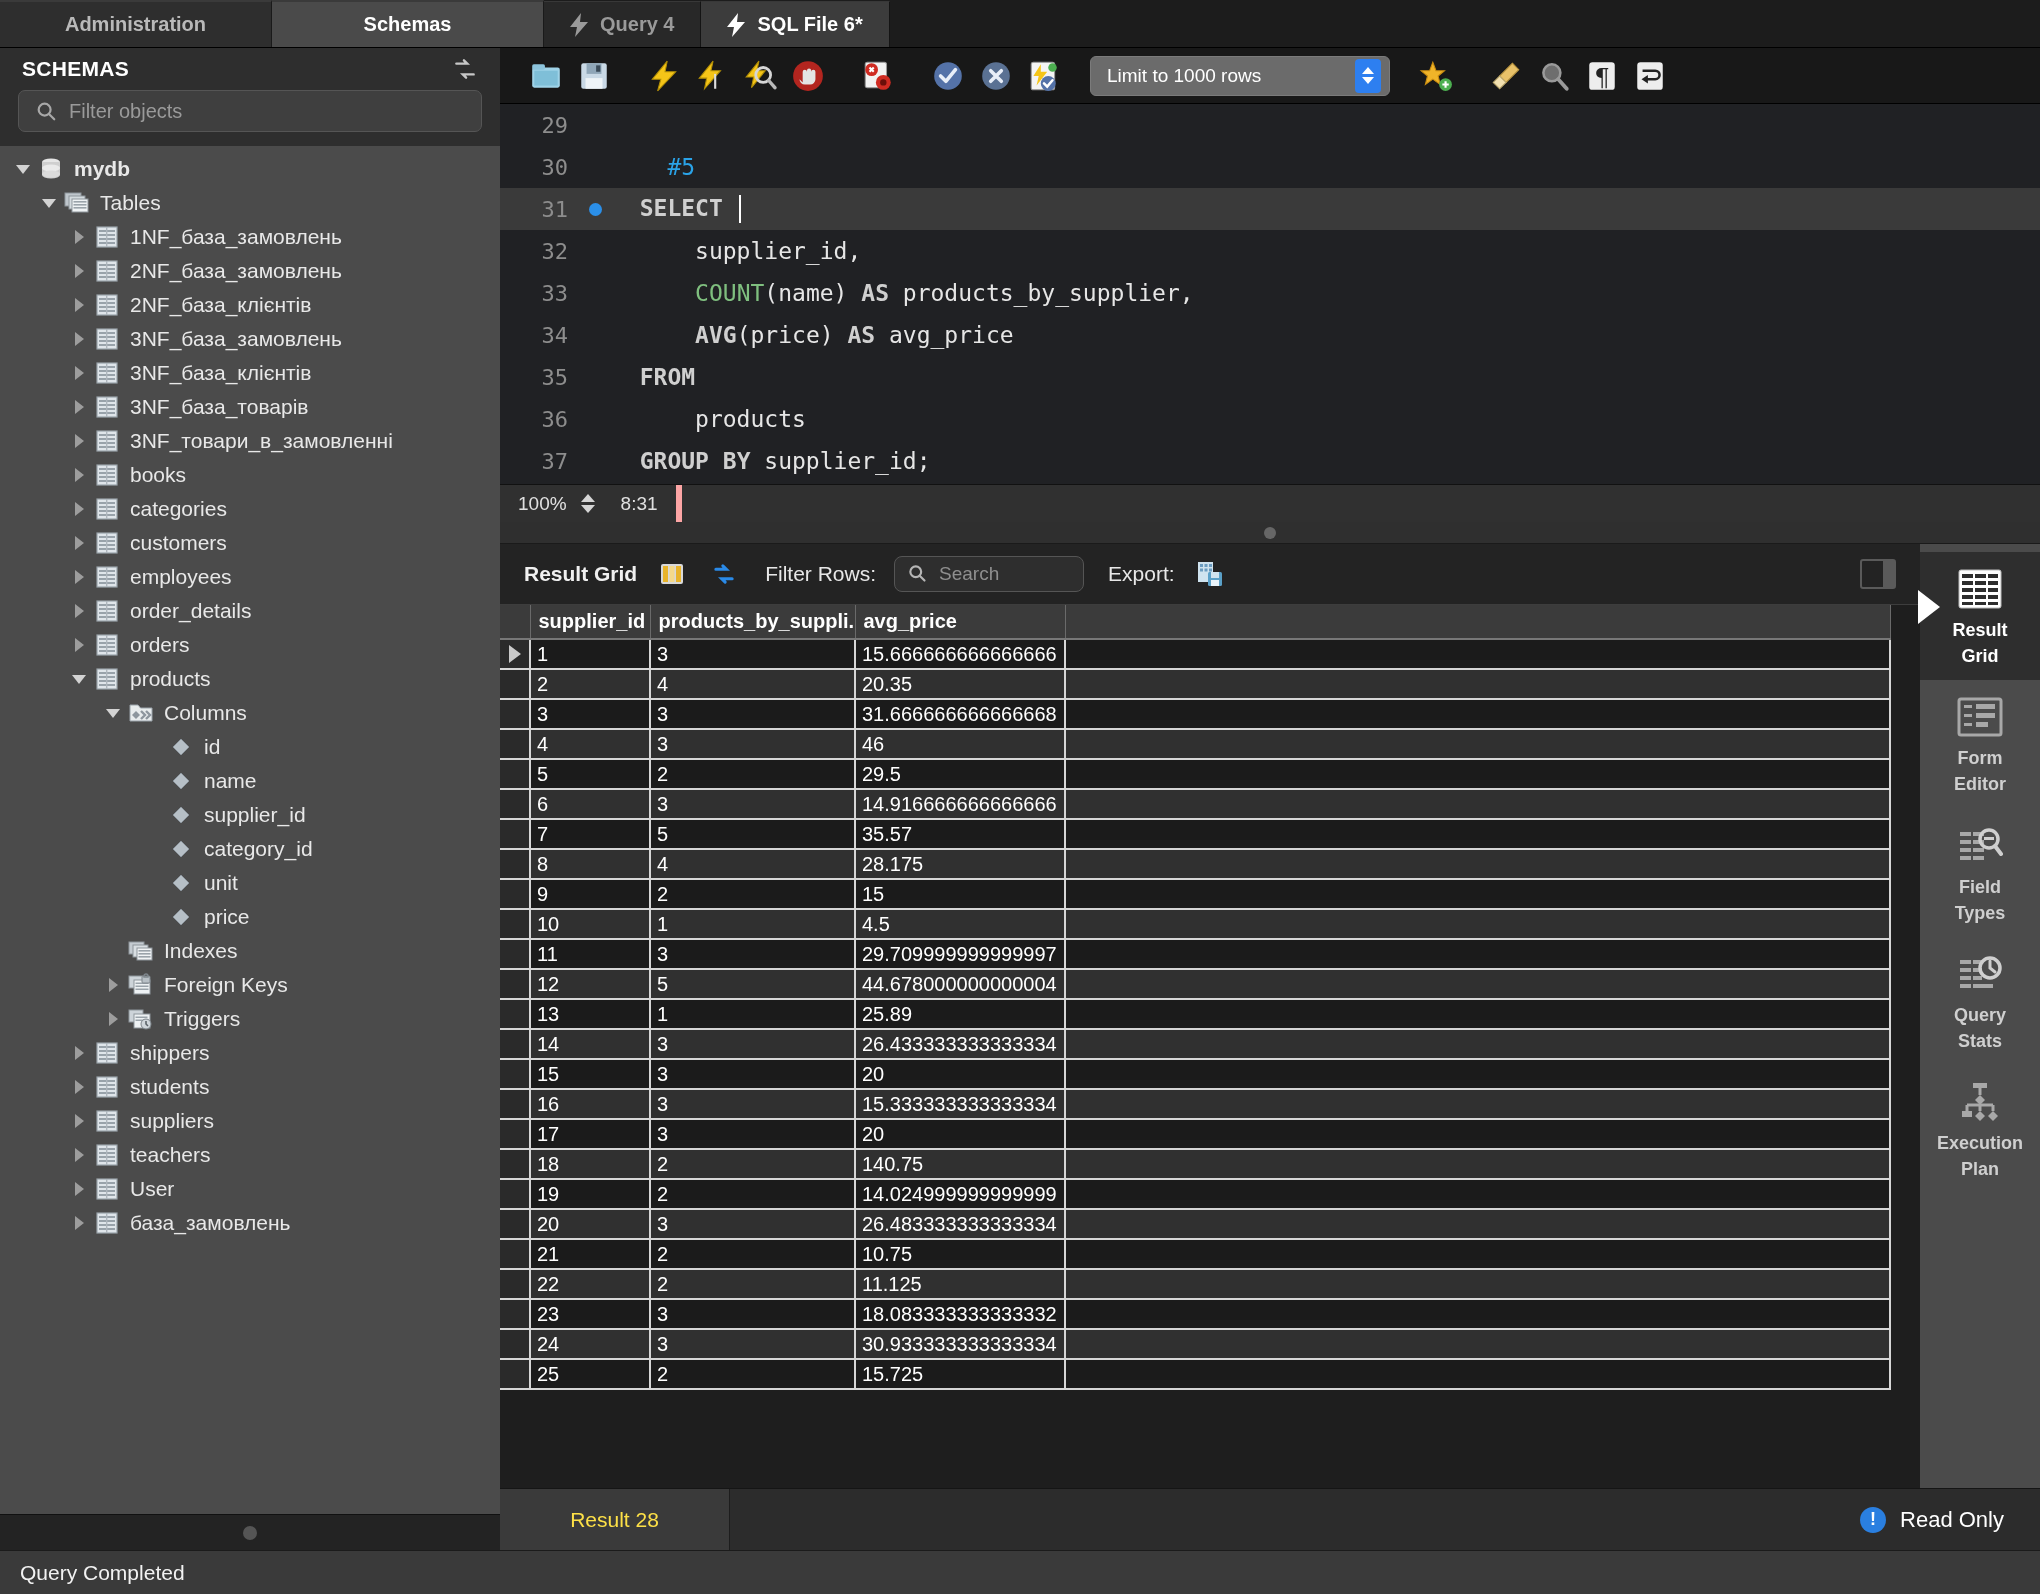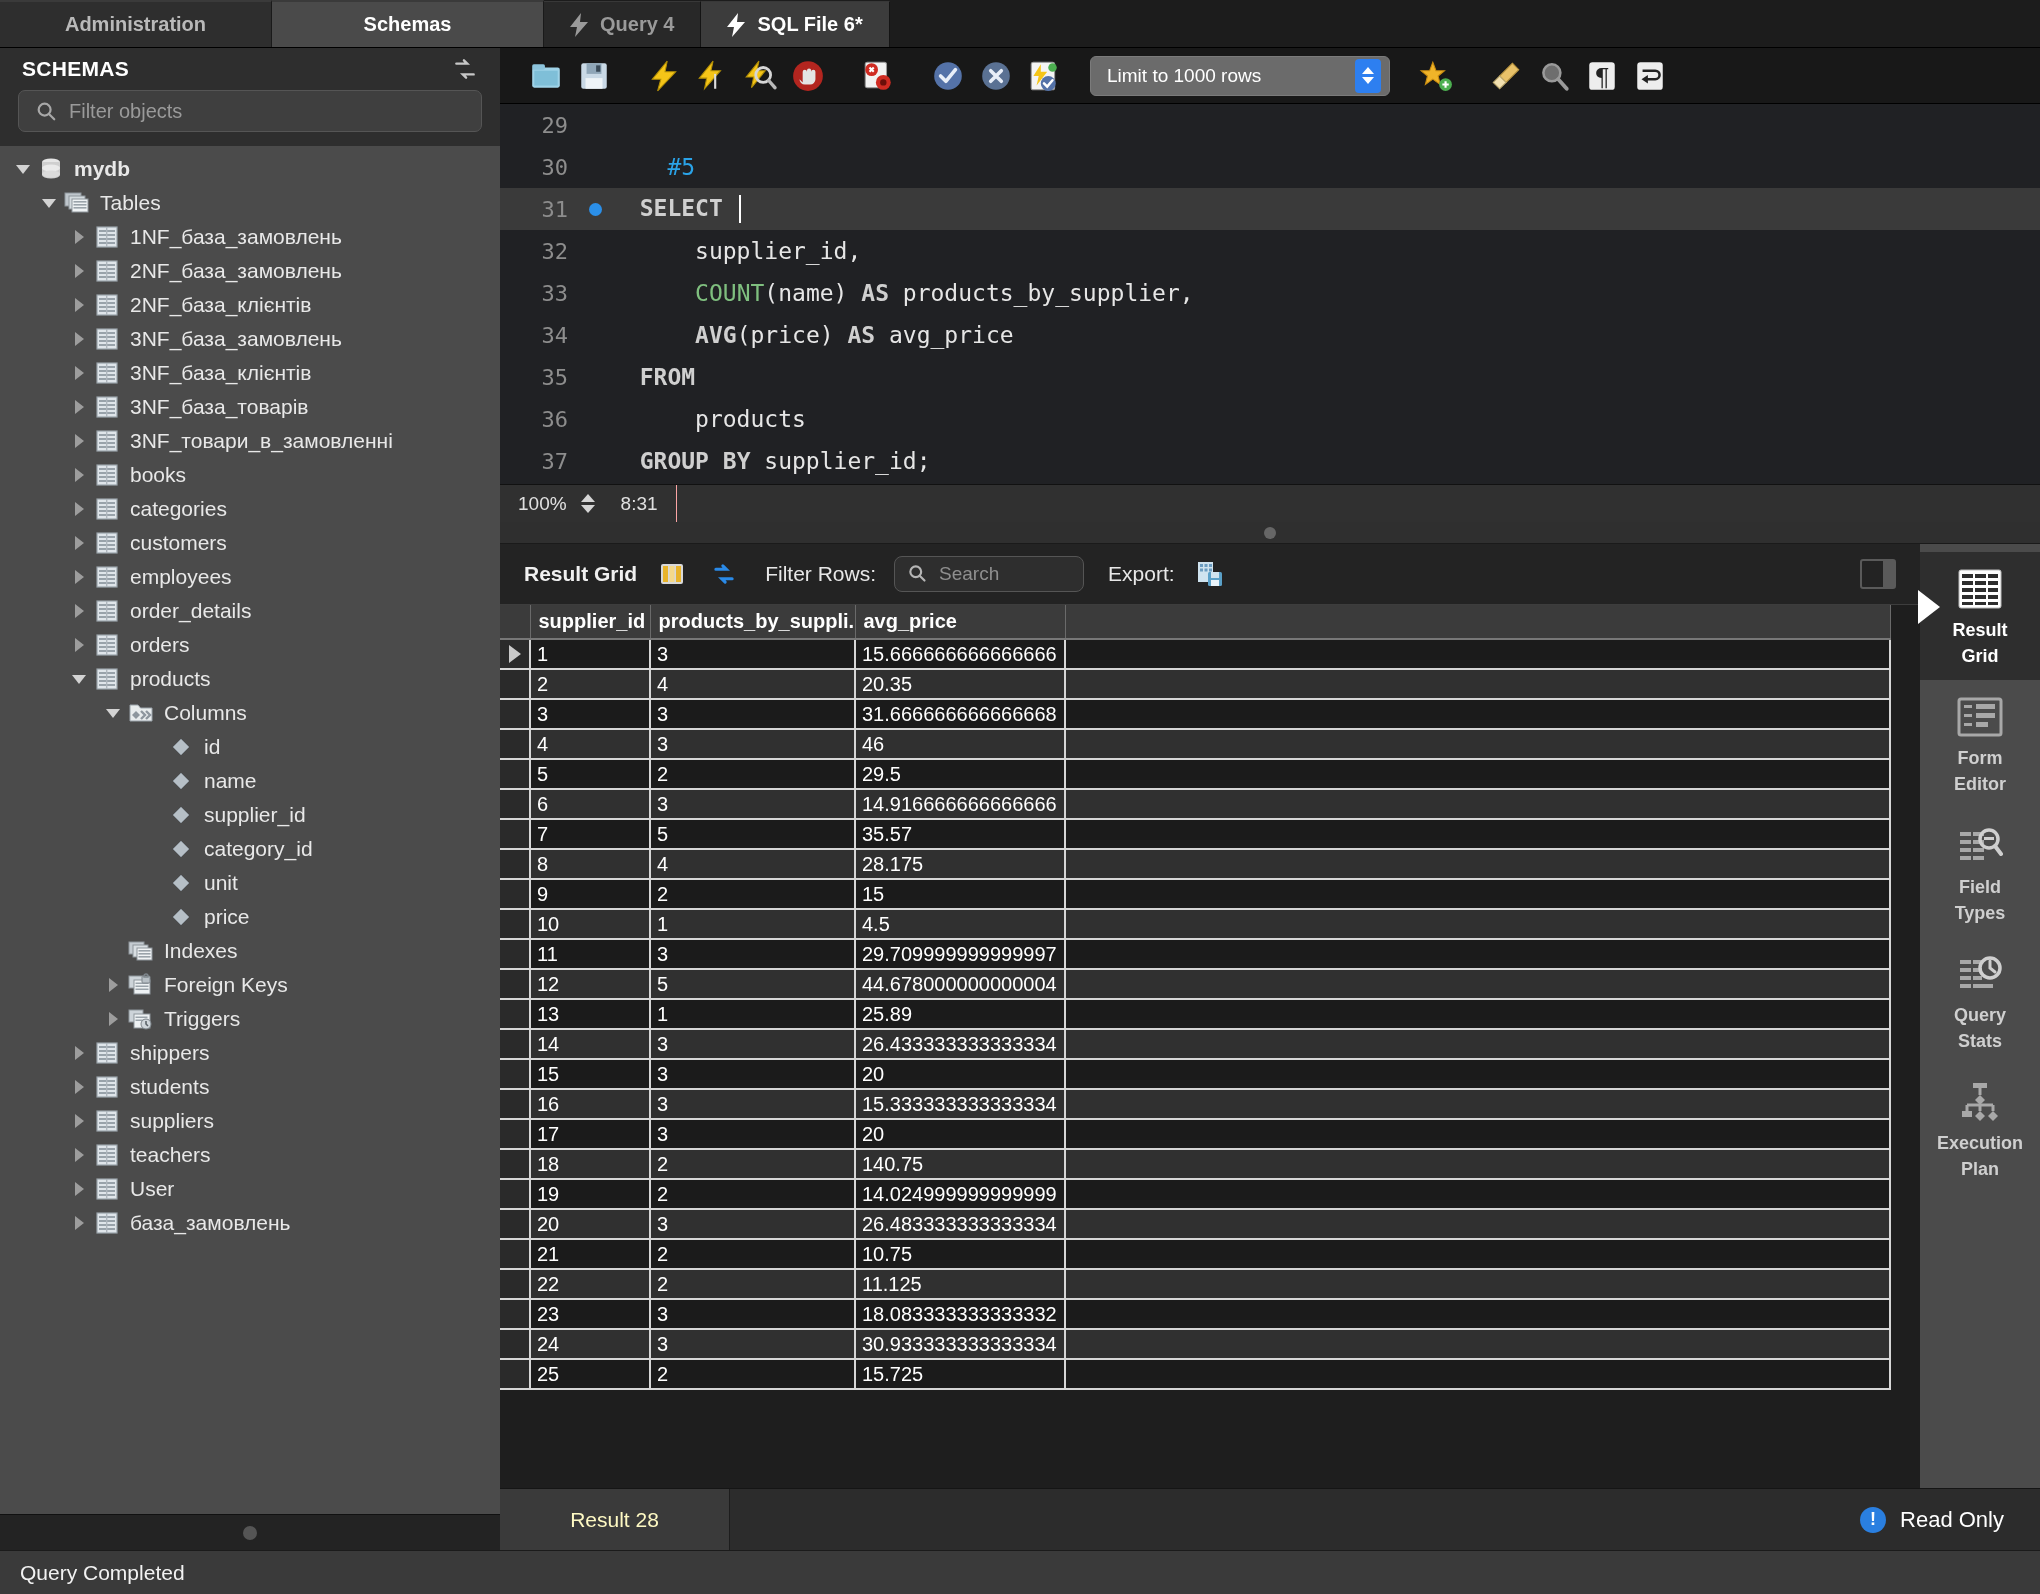--- a/index.html
+++ b/index.html
@@ -90,21 +90,21 @@
   .bpcol { width: 34px; flex: 0 0 34px; display:flex; align-items:center; justify-content:center;}
   .bp { width: 13px; height: 13px; border-radius: 50%; background: #2b8fe8;}
   .code { white-space: pre; color: #e6e6e6; }
   .kb { color: #cfcfcf; font-weight: bold; }
   .fn { color: #7fbf7f; }
   .cm { color: #2aa3e8; }
   .caret { display:inline-block; width:2px; height: 28px; background: #fff; vertical-align: middle; margin-left: 2px;}
 
   
   .ed-status { height: 38px; flex:0 0 38px; background: #303030; display:flex; align-items:center; border-top: 1px solid #111; font-size: 19px; color: #e0e0e0;}
-  .ed-status .cell { height: 100%; display:flex; align-items:center; padding: 0 18px; border-right: 1px solid #fca5a5;}
+  .ed-status .cell { height: 100%; display:flex; align-items:center; padding: 0 18px; border-right: 6px solid #fca5a5;}
   .ed-status .zoomcell { padding-right: 8px; border-right: none;}
   .chev { display:flex; flex-direction:column; gap:3px; margin-left: 14px;}
   .chev i { width:0;height:0;border-left:7px solid transparent;border-right:7px solid transparent;}
   .chev i.u { border-bottom: 8px solid #d5d5d5;}
   .chev i.d { border-top: 8px solid #d5d5d5;}
   .splitbar { height: 22px; flex:0 0 22px; background: #2f2f2f; display:flex; align-items:center; justify-content:center; border-bottom:1px solid #1a1a1a;}
   .splitbar .grip2 { width: 12px; height:12px; border-radius:50%; background:#666;}
 
   
   .results { flex: 1; display:flex; min-height: 0; }
@@ -138,21 +138,21 @@
 
   
   .vstrip { width: 120px; flex: 0 0 120px; background: #4b4b4b; display:flex; flex-direction:column; align-items:center; padding-top: 8px; position:relative;}
   .vitem { width: 120px; padding: 12px 4px 14px 4px; display:flex; flex-direction:column; align-items:center; gap:6px; color:#cfcfcf; font-size: 18px; text-align:center; line-height:1.12; font-weight:bold;}
   .vitem.active { background: #2e2e2e; color:#fff; }
   .vitem .vico { width: 50px; height: 50px; display:flex; align-items:center; justify-content:center;}
   .vpointer { position:absolute; left: -2px; top: 46px; width:0;height:0; border-top: 17px solid transparent; border-bottom:17px solid transparent; border-left: 22px solid #fff;}
 
   
   .res-foot { height: 62px; flex:0 0 62px; background:#2c2c2c; display:flex; align-items:stretch; border-top:1px solid #151515;}
-  .res-tab { width: 230px; display:flex; align-items:center; justify-content:center; background:#3a3a3a; color:#fef9c3; font-size:21px; border-right:1px solid #1d1d1d;}
+  .res-tab { width: 230px; display:flex; align-items:center; justify-content:center; background:#3a3a3a; color:#fde047; font-size:21px; border-right:1px solid #1d1d1d;}
   .res-foot .spacer2 { flex:1; }
   .readonly { display:flex; align-items:center; gap: 14px; padding-right: 36px; color:#fff; font-size: 22px;}
   .ro-badge { width: 26px; height: 26px; border-radius: 50%; background:#2a7fe0; color:#fff; font-size:18px; font-weight:bold; display:flex; align-items:center; justify-content:center;}
 
   
   .statusbar { height: 44px; flex:0 0 44px; background:#3a3a3a; display:flex; align-items:center; padding-left: 20px; color:#f2f2f2; font-size: 21px; border-top:1px solid #1b1b1b;}
 </style>
 </head>
 <body>
 

